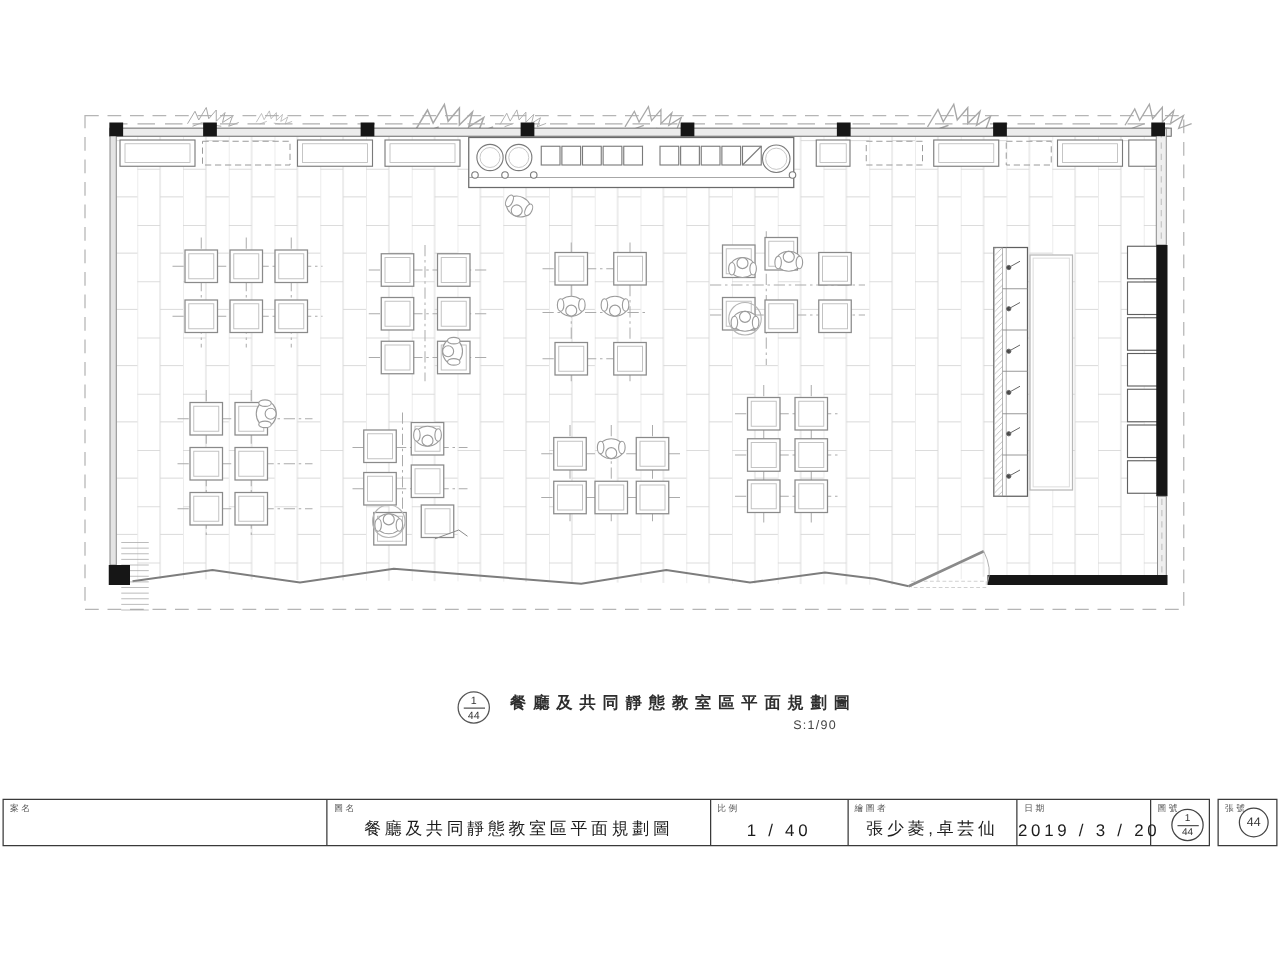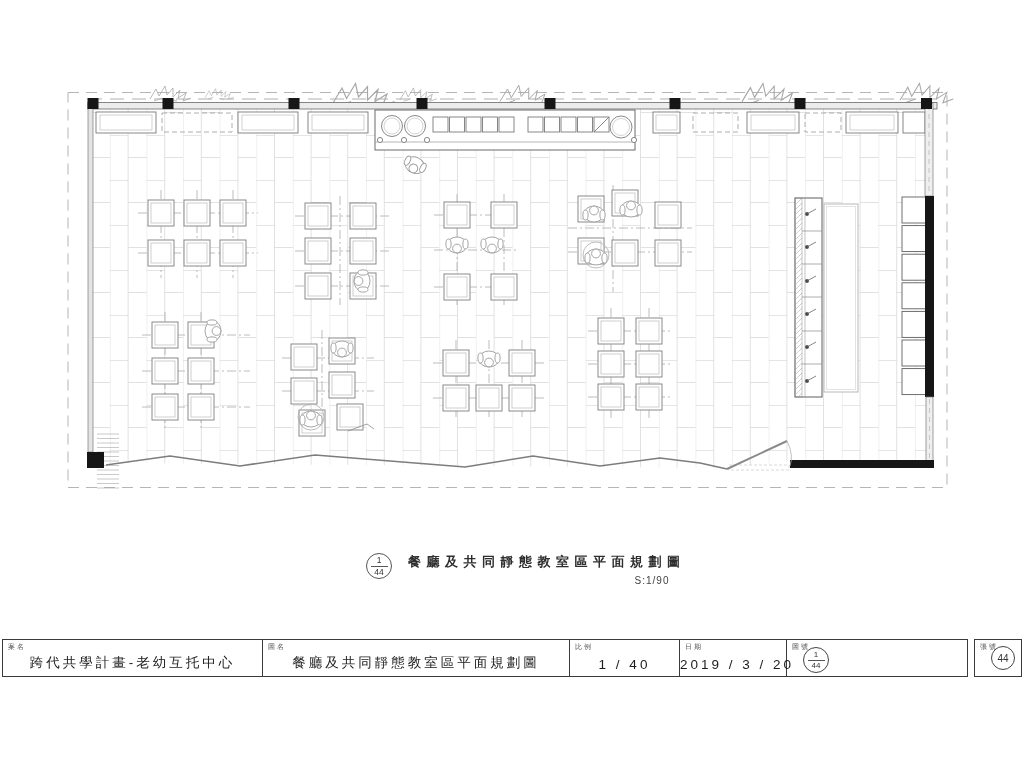--- a/index.html
+++ b/index.html
@@ -310,29 +310,32 @@
   </div>
   <div class="cap-text">
     <div class="cap-title">餐廳及共同靜態教室區平面規劃圖</div>
     <div class="cap-scale">S:1/90</div>
   </div>
 </div>
 
 <div class="title-block">
   <div class="tb-cell" style="width:260px">
     <span class="tb-label">案名</span>
-    <span class="tb-value">跨代共學計畫-老幼互托中心</span>
   </div>
   <div class="tb-cell" style="width:307px">
     <span class="tb-label">圖名</span>
     <span class="tb-value">餐廳及共同靜態教室區平面規劃圖</span>
   </div>
   <div class="tb-cell" style="width:110px">
     <span class="tb-label">比例</span>
     <span class="tb-value">1 / 40</span>
+  </div>
+  <div class="tb-cell" style="width:136px">
+    <span class="tb-label">繪圖者</span>
+    <span class="tb-value">張少菱,卓芸仙</span>
   </div>
   <div class="tb-cell" style="width:107px">
     <span class="tb-label">日期</span>
     <span class="tb-value">2019 / 3 / 20</span>
   </div>
   <div class="tb-cell last" style="width:46px">
     <span class="tb-label">圖號</span>
     <span class="tb-circle">
       <span class="ref-top">1</span>
       <span class="ref-bottom">44</span>

